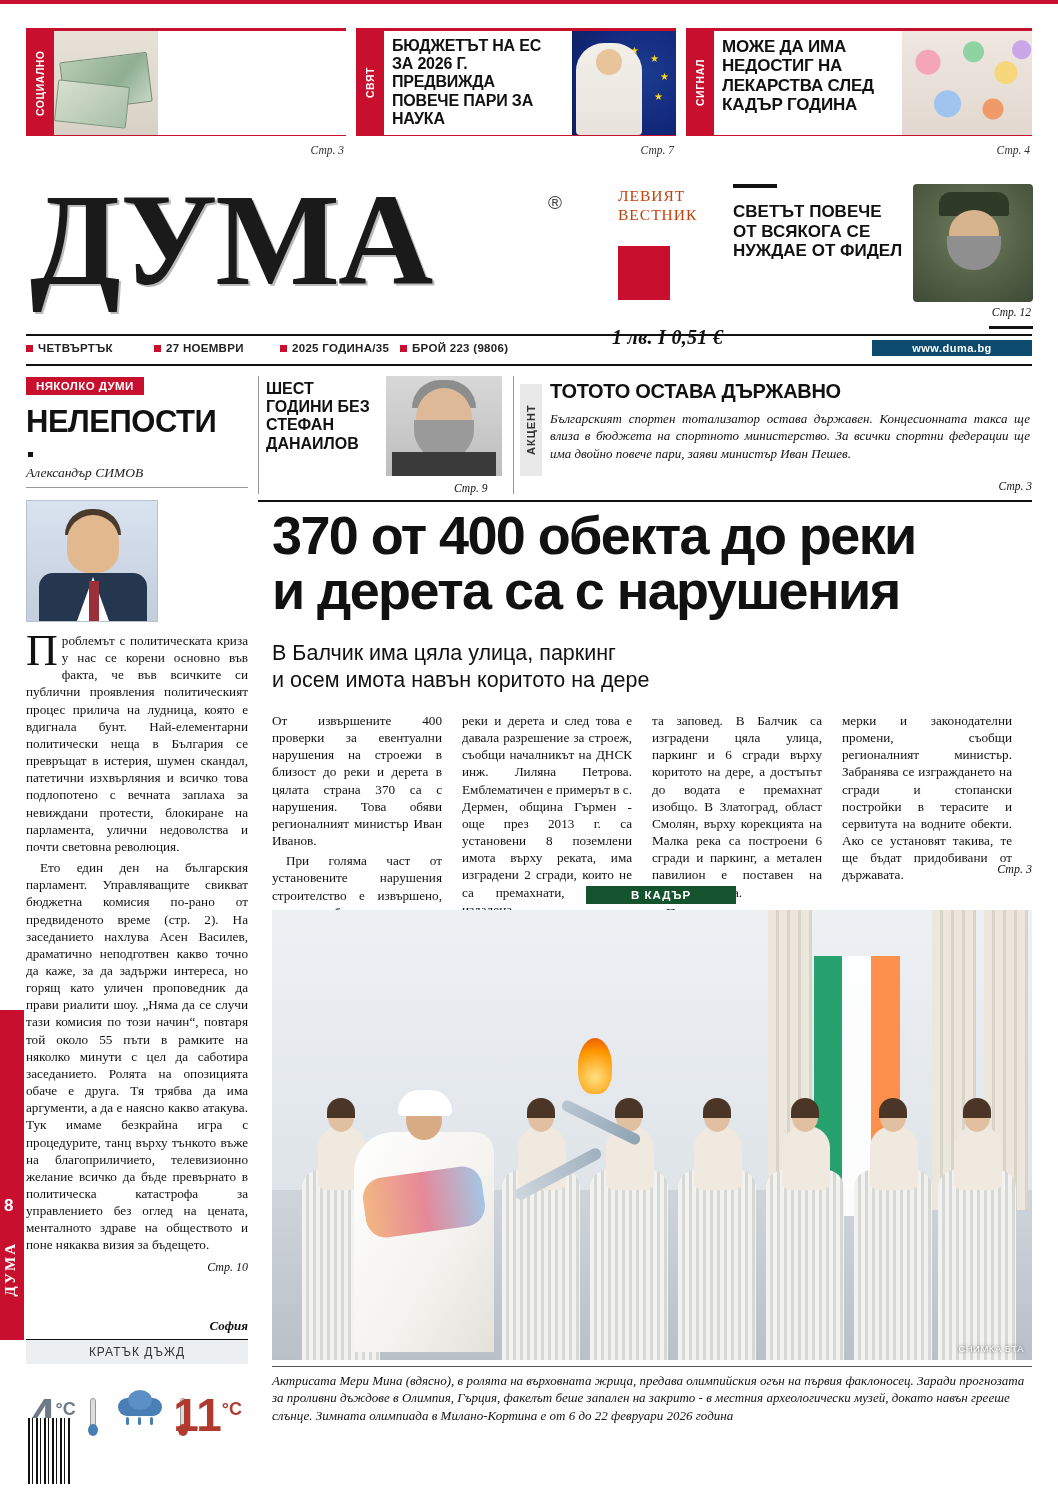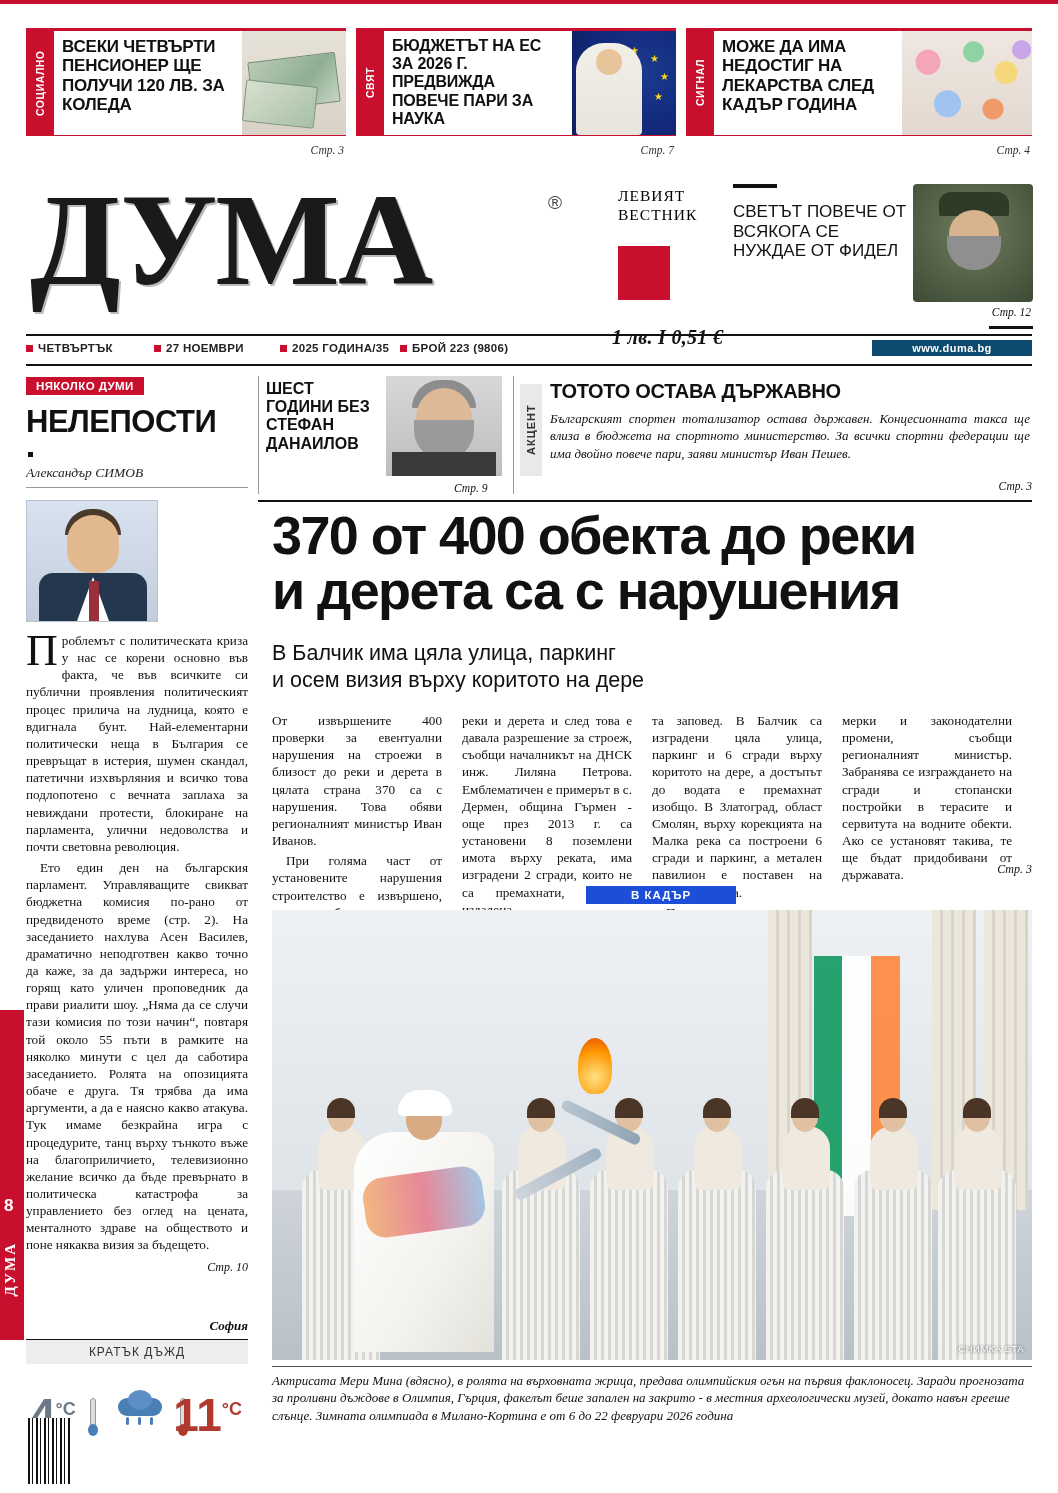--- a/index.html
+++ b/index.html
@@ -106,29 +106,29 @@
     color:#1a1a1a;
     text-shadow:2px 2px 0 #bbb;
   }
   .logo-r {
     position:absolute; left:548px; top:30px;
     font-size:19px; color:#444; font-family:"Liberation Sans", sans-serif;
   }
   .logo-sub {
     position:absolute; left:618px; top:24px;
     font-family:"Liberation Serif", serif;
-    font-size:15.5px; line-height:1.25; color:#000000; letter-spacing:1px;
+    font-size:15.5px; line-height:1.25; color:#c2410c; letter-spacing:1px;
   }
   .red-square { position:absolute; left:618px; top:84px; width:52px; height:54px; background:#c8102e; }
   .fidel-box { position:absolute; left:733px; top:22px; width:300px; height:120px; }
   .fidel-rule { position:absolute; left:0; top:0; width:44px; height:4px; background:#111; }
   .fidel-text {
     position:absolute; left:0; top:18px; width:175px;
     font-family:"Liberation Sans", sans-serif;
-    font-weight:normal; font-size:17px; line-height:1.16; color:#111;
+    font-weight:bold; font-size:17px; line-height:1.16; color:#111;
   }
   .fidel-img {
     position:absolute; right:0; top:0; width:120px; height:118px;
     background:radial-gradient(circle at 50% 40%, #6f7d5e, #3e4a35);
     border-radius:4px; overflow:hidden;
   }
   .fidel-img .cap { position:absolute; left:26px; top:8px; width:70px; height:24px; background:#2f3a27; border-radius:12px 12px 2px 2px; }
   .fidel-img .face { position:absolute; left:36px; top:26px; width:50px; height:48px; background:#d8b48e; border-radius:50%; }
   .fidel-img .beard { position:absolute; left:34px; top:52px; width:54px; height:34px; background:#8f8f8f; border-radius:0 0 26px 26px; }
   .fidel-pg { position:absolute; right:2px; top:122px; font-style:italic; font-size:11.5px; }
@@ -286,21 +286,21 @@
   
   .art-cols { position:absolute; left:272px; top:712px; width:760px; height:160px; display:flex; gap:20px; }
   .art-col { width:240px; font-family:"Liberation Serif", serif; font-size:13.2px; line-height:1.30; text-align:justify; }
   .art-col p { margin:0 0 3px 0; text-indent:14px; }
   .art-col p.first { text-indent:0; }
   .art-pg { position:absolute; right:0; top:150px; font-style:italic; font-size:12px; }
 
   
   .vkadar {
     position:absolute; left:586px; top:886px; width:150px; height:18px;
-    background:#1d4ed8; color:#fff; font-family:"Liberation Sans", sans-serif;
+    background:#14532d; color:#fff; font-family:"Liberation Sans", sans-serif;
     font-weight:bold; font-size:11.5px; letter-spacing:1px;
     display:flex; align-items:center; justify-content:center;
   }
   .photo {
     position:absolute; left:272px; top:910px; width:760px; height:450px;
     overflow:hidden; background:#cfd5dc;
   }
   .photo .bg {
     position:absolute; inset:0;
     background:linear-gradient(180deg,#e7eaee 0%, #d3d8de 55%, #b9c0c8 100%);
@@ -392,21 +392,20 @@
 </head>
 <body>
 
 <div class="page">
 
   <div class="teaser-bar">
     <div class="redline-top"></div>
 
     <div class="teaser" id="teaser1">
       <div class="tag">СОЦИАЛНО</div>
-      <div class="ttext">ВСЕКИ ЧЕТВЪРТИ ПЕНСИОНЕР ЩЕ ПОЛУЧИ 120 ЛВ. ЗА КОЛЕДА</div>
       <div class="timg">
           <div class="img-money"></div>
         </div>
       <div class="pg">Стр. 3</div>
     </div>
 
     <div class="teaser" id="teaser2">
       <div class="tag">СВЯТ</div>
       <div class="ttext">БЮДЖЕТЪТ НА ЕС ЗА 2026 Г. ПРЕДВИЖДА ПОВЕЧЕ ПАРИ ЗА НАУКА</div>
       <div class="timg">
@@ -545,21 +544,21 @@
   </div>
 
   <div class="hrule-main"></div>
 
   <div class="main-head">
     <div>370 от 400 обекта до реки</div>
     <div>и дерета са с нарушения</div>
   </div>
   <div class="main-sub">
     <div>В Балчик има цяла улица, паркинг</div>
-    <div>и осем визия върху коритото на дере</div>
+    <div>и осем имота навън коритото на дере</div>
   </div>
 
   <div class="art-cols">
     <div class="art-col" style="width:170px">
       <p class="first">От извършените 400 проверки за евентуални нарушения на строежи в близост до реки и дерета в цялата страна 370 са с нарушения. Това обяви регионалният министър Иван Иванов.</p>
       <p>При голяма част от установените нарушения строителство е извършено, след като общината е покрила</p>
     </div>
     <div class="art-col" style="width:170px">
       <p class="first">реки и дерета и след това е давала разрешение за строеж, съобщи началникът на ДНСК инж. Лиляна Петрова. Емблематичен е примерът в с. Дермен, община Гърмен - още през 2013 г. са установени 8 поземлени имота върху реката, има изградени 2 сгради, които не са премахнати, въпреки издадена</p>
     </div>

